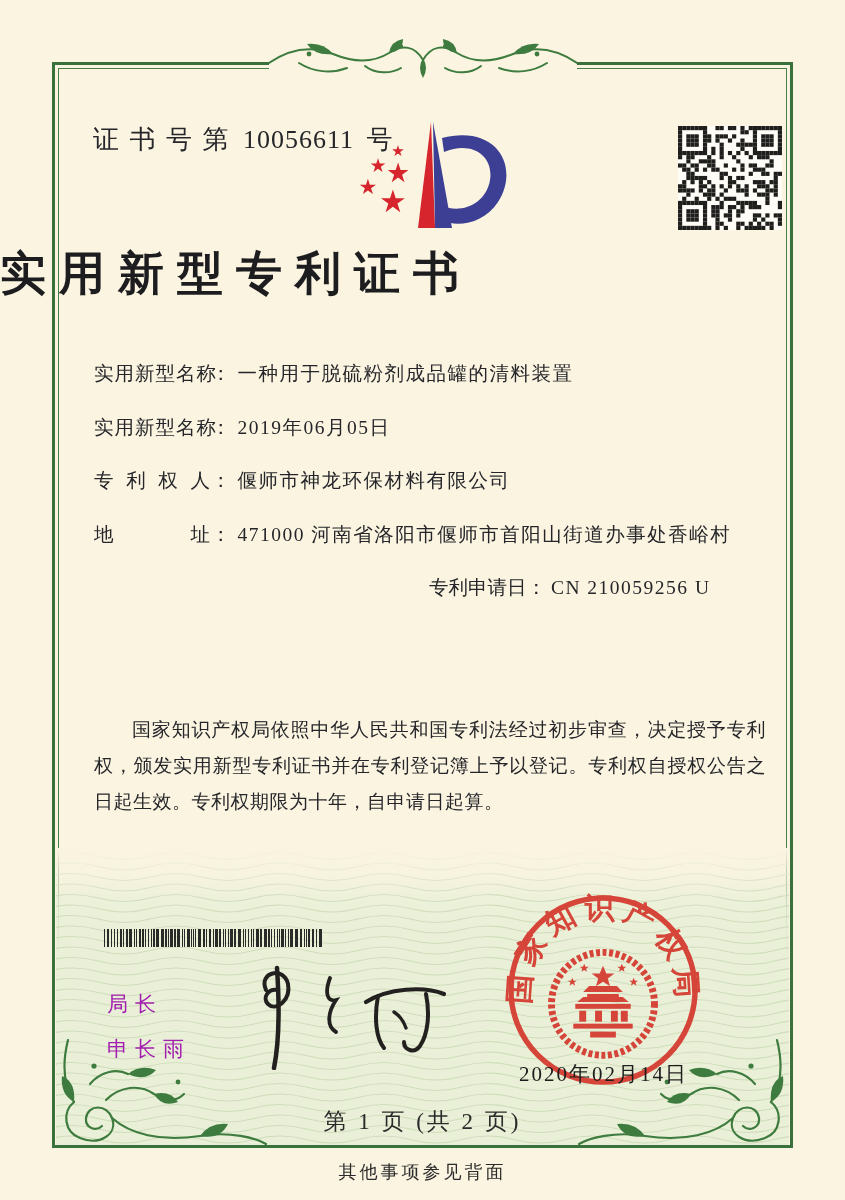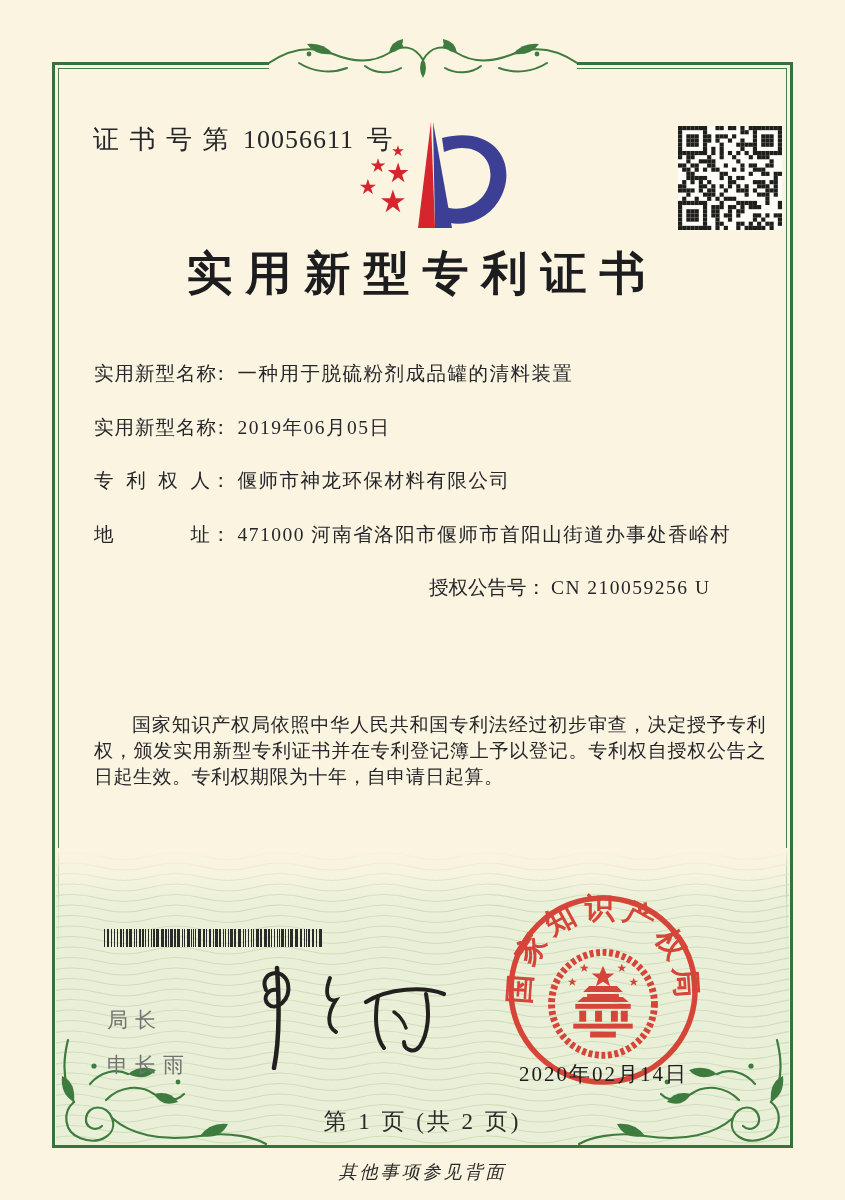--- a/index.html
+++ b/index.html
@@ -23,55 +23,55 @@
   
   .cert-no { position:absolute; left:93px; top:122px; font-size:26px; letter-spacing:2px; z-index:4; }
   .cert-no .num { font-family:"Liberation Serif","DejaVu Serif",serif; letter-spacing:1px; padding:0 4px; }
 
   
   .logo { position:absolute; left:338px; top:116px; width:190px; height:128px; z-index:4; }
 
   
   .qr { position:absolute; left:678px; top:126px; width:104px; height:104px; background:#fdfcf6; z-index:4; }
 
-  .title { position:absolute; left:0; top:243px; width:100%; text-align:center;
+  .title { position:absolute; left:0; top:243px; width:100%; text-align:left;
            font-size:46px; font-weight:bold; letter-spacing:13px; color:#1d1d20; z-index:4; }
 
   .fields { position:absolute; left:94px; top:360px; width:670px; z-index:4; font-size:19.5px; }
   .field-row { height:53.5px; letter-spacing:1px; white-space:nowrap; }
   .flabel { display:inline-block; width:117px; text-align:justify; text-align-last:justify; vertical-align:top; }
   .fvalue { letter-spacing:1.5px; }
   .grant-row { position:relative; height:53px; white-space:nowrap; }
   .grant-right { position:absolute; left:335px; top:0; }
 
   .paras { position:absolute; left:94px; top:712px; width:672px; z-index:4;
-           font-size:19px; line-height:26px; text-align:justify; letter-spacing:0.5px; }
+           font-size:19px; line-height:36px; text-align:justify; letter-spacing:0.5px; }
   .paras p { text-indent:2em; }
 
   
   .panel { position:absolute; left:56px; top:848px; width:733px; height:297px; z-index:3;
            background:linear-gradient(180deg, rgba(233,240,215,0) 0px, rgba(233,240,215,0.85) 55px, #e9f0d7 110px); }
   .panel-fade { position:absolute; left:0; top:0; width:100%; height:50px;
                 background:linear-gradient(180deg,#faf4e1, rgba(250,244,225,0)); }
   .flourish { position:absolute; z-index:6; }
 
   .barcode { position:absolute; left:104px; top:929px; width:220px; height:18px; z-index:10; }
 
-  .director { position:absolute; left:107px; top:990px; z-index:10; font-size:21px; letter-spacing:7px; color:#737373;margin-top:16px; }
+  .director { position:absolute; left:107px; top:990px; z-index:10; font-size:21px; letter-spacing:7px; color:#a21caf; }
   .director div { margin-bottom:17px; }
 
   .signature { position:absolute; left:228px; top:950px; z-index:12; }
 
   .seal { position:absolute; left:504px; top:891px; width:198px; height:198px; z-index:11; opacity:0.92; }
   .seal-date { position:absolute; left:519px; top:1060px; z-index:13; font-size:21px; letter-spacing:2px; color:#1d1d1d; }
 
   .page-info { position:absolute; left:0; top:1106px; width:100%; text-align:center; z-index:10;
                font-size:23px; letter-spacing:3px; color:#2a2a2a; }
   .back-note { position:absolute; left:0; top:1160px; width:100%; text-align:center; z-index:4;
-               font-size:18px; letter-spacing:3px; color:#2a2a2a; font-style:italic; }
+               font-size:18px; letter-spacing:3px; color:#2a2a2a; }
 </style>
 </head>
 <body>
 
 <div class="frame">
   <div class="frame-inner"></div>
 </div>
 
 <div class="top-ornament">
   <svg width="308" height="62" viewBox="0 0 308 62">
@@ -439,21 +439,21 @@
   <div class="field-row">
     <span class="flabel">专利权人</span><span>：</span>
     <span class="fvalue">偃师市神龙环保材料有限公司</span>
   </div>
   <div class="field-row">
     <span class="flabel">地址</span><span>：</span>
     <span class="fvalue">471000 河南省洛阳市偃师市首阳山街道办事处香峪村</span>
   </div>
   <div class="grant-row">
     <span class="grant-right">
-      <span>授权公告号</span><span>：</span>
+      <span>专利申请日</span><span>：</span>
       <span class="fvalue">CN 210059256 U</span>
     </span>
   </div>
 </div>
 
 <div class="paras">
   <p>国家知识产权局依照中华人民共和国专利法经过初步审查，决定授予专利权，颁发实用新型专利证书并在专利登记簿上予以登记。专利权自授权公告之日起生效。专利权期限为十年，自申请日起算。</p>
 </div>
 
 <div class="panel">

